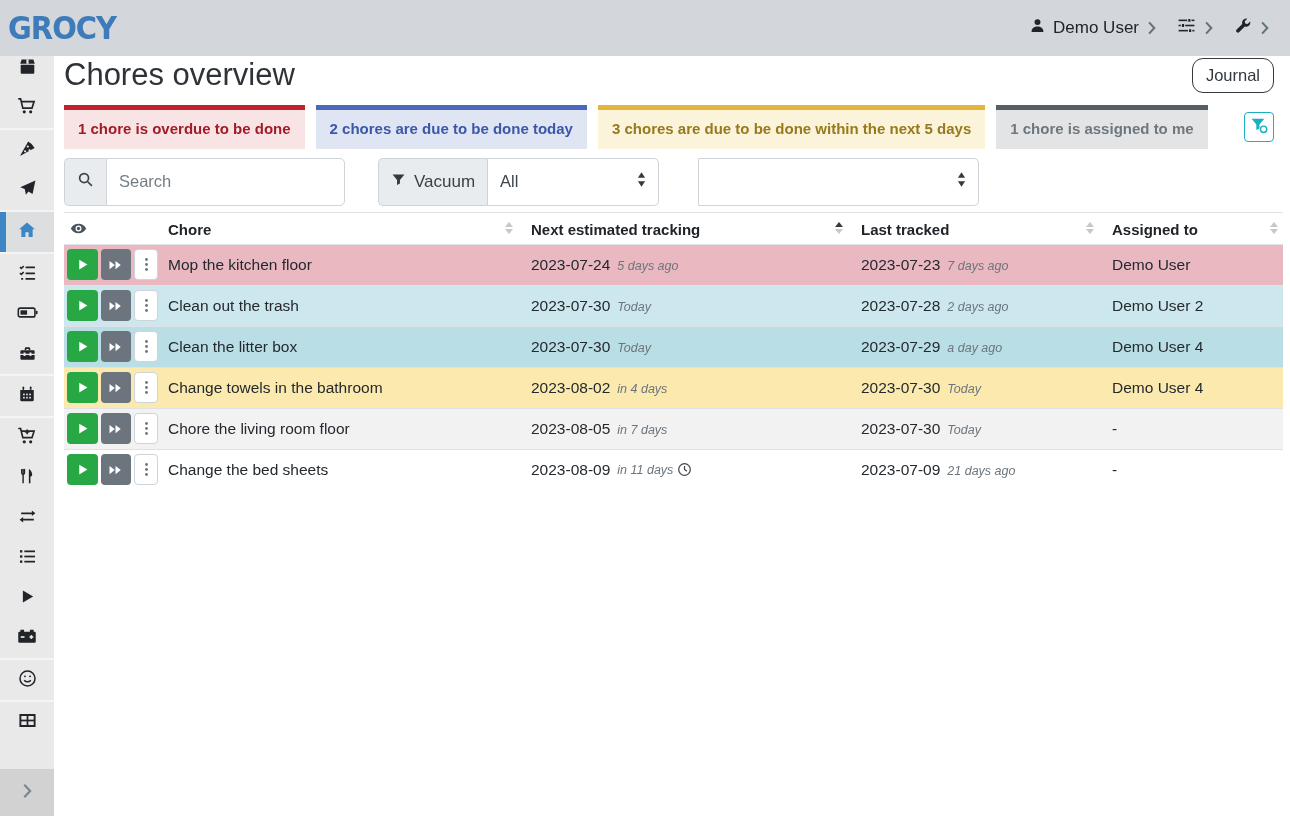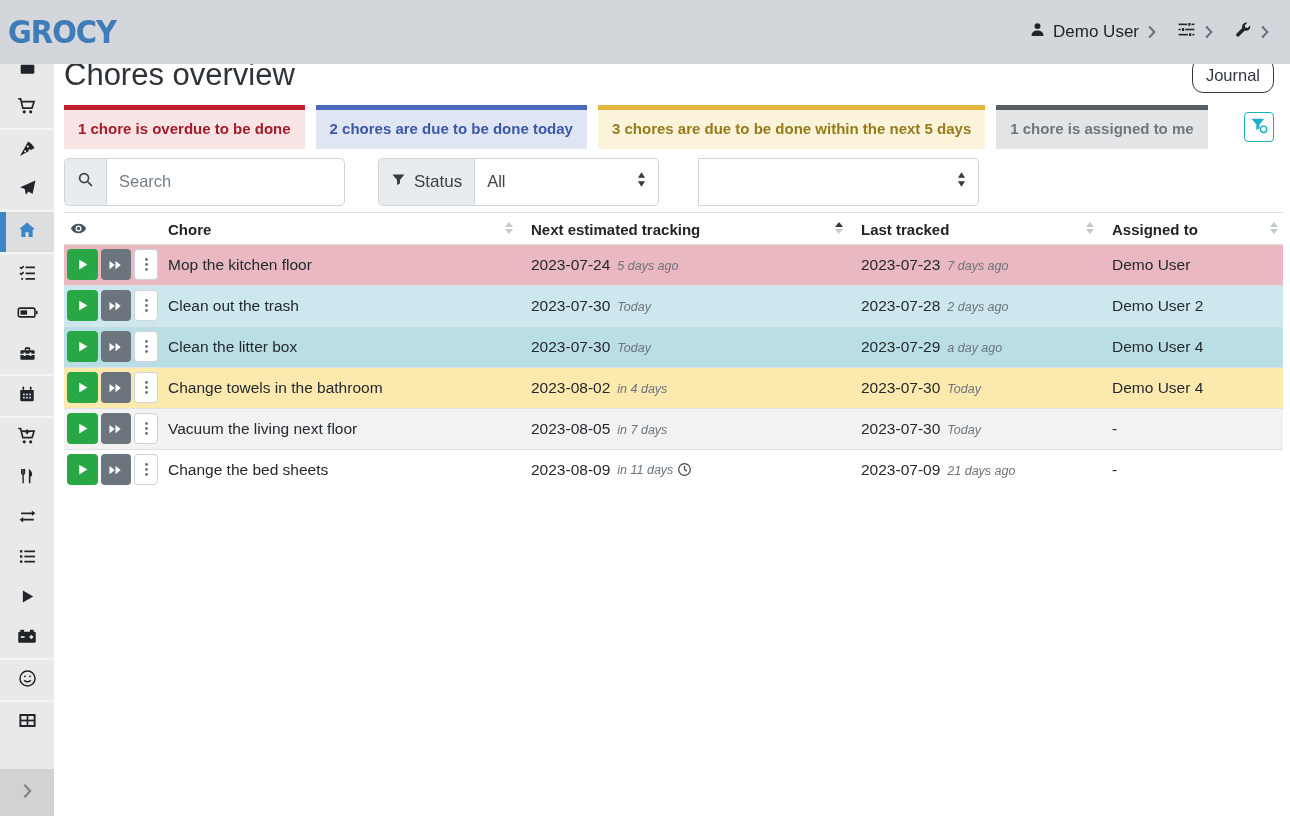--- a/index.html
+++ b/index.html
@@ -1,20 +1,20 @@
 <!DOCTYPE html>
 <html><head>
 <meta charset="utf-8">
 <style>
   * { box-sizing: border-box; margin: 0; padding: 0; }
   html, body { width: 1290px; height: 816px; overflow: hidden;
     font-family: "Liberation Sans", sans-serif; background: #fff; }
 
   
-  .navbar { position: fixed; top: 0; left: 0; width: 1290px; height: 64px;
+  .navbar { position: fixed; top: 0; left: 0; width: 1290px; height: 56px;
     background: #d3d6da; display: flex; align-items: center; padding: 0 20px 0 8px; z-index: 10; }
   .logo { font-family: "DejaVu Sans", sans-serif; font-size: 29px; font-weight: 800;
     color: #3d7cb8; letter-spacing: -1px; transform: scaleY(1.08); cursor: pointer; }
   .nav-right { margin-left: auto; display: flex; align-items: center; gap: 20px; }
   .nav-menu { display: flex; align-items: center; gap: 7px; font-size: 17px; color: #212529; cursor: pointer; }
   .nav-chevron { display: flex; }
 
   
   .sidebar { position: fixed; top: 48px; left: 0; bottom: 0; width: 54px;
     background: #e9e9e9; display: flex; flex-direction: column; z-index: 9; }
@@ -345,21 +345,21 @@
               <line x1="14.8" y1="14.8" x2="21" y2="21"></line>
             </svg></span>
       </span>
       <input class="itext" type="text" placeholder="Search" style="">
     </div>
     <div class="igroup ig-status">
       <span class="iaddon">
         <span><svg width="15" height="15" viewBox="0 0 24 24" fill="#343a40">
               <path d="M2.5 4h19l-7.2 8.6v5.9l-4.6 2.3v-8.2z"></path>
             </svg></span>
-        <span>Status</span>
+        <span>Vacuum</span>
       </span>
       <div class="iselect">
         <span>All</span>
         <span><svg width="9" height="15" viewBox="0 0 10 16" fill="#343a40">
               <path d="M5 0l4 6H1z"></path>
               <path d="M5 16l4-6H1z"></path>
             </svg></span>
       </div>
     </div>
     <div class="igroup ig-assign">
@@ -548,21 +548,21 @@
               </button>
           <button class="rbtn btn-more">
                 <svg width="5" height="15" viewBox="0 0 6 18" fill="#6c757d">
                   <circle cx="3" cy="3" r="1.7"></circle>
                   <circle cx="3" cy="9" r="1.7"></circle>
                   <circle cx="3" cy="15" r="1.7"></circle>
                 </svg>
               </button>
         </div>
           </td>
-        <td>Vacuum the living next floor</td>
+        <td>Chore the living room floor</td>
         <td><span>2023-08-05</span><span class="note">in 7 days</span></td>
         <td><span>2023-07-30</span><span class="note">Today</span></td>
         <td>-</td>
       </tr>
       <tr class="v-plain">
         <td class="c-actions">
             <div class="action-wrap">
           <button class="rbtn btn-play">
                 <svg width="13" height="13" viewBox="0 0 16 16" fill="#fff">
                   <path d="M4 2l10 6-10 6z"></path>

